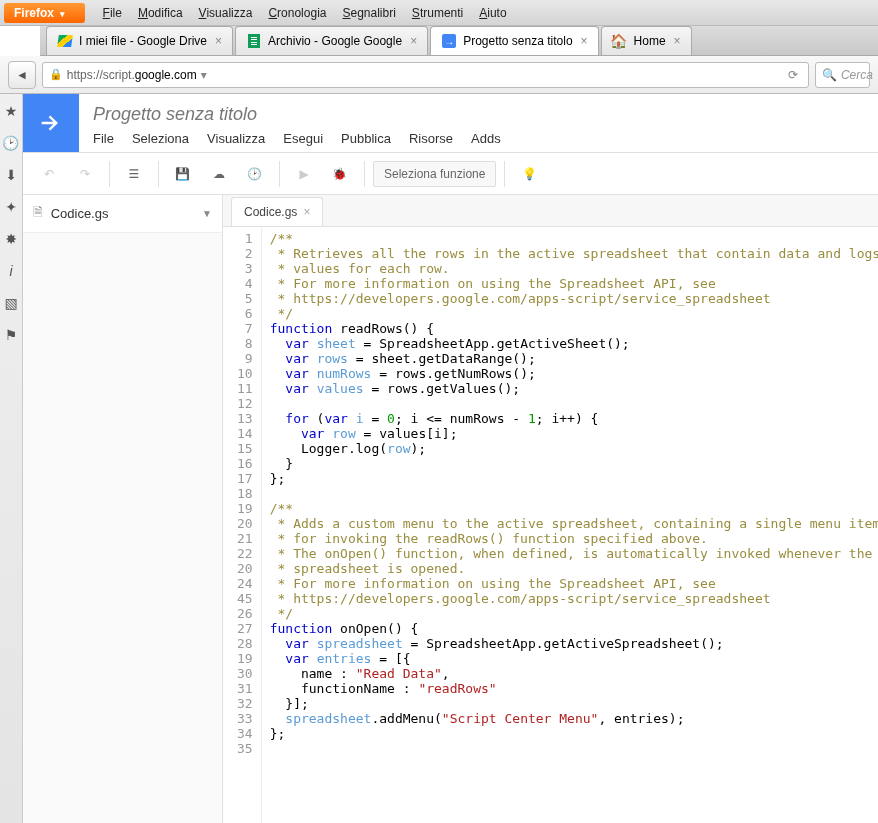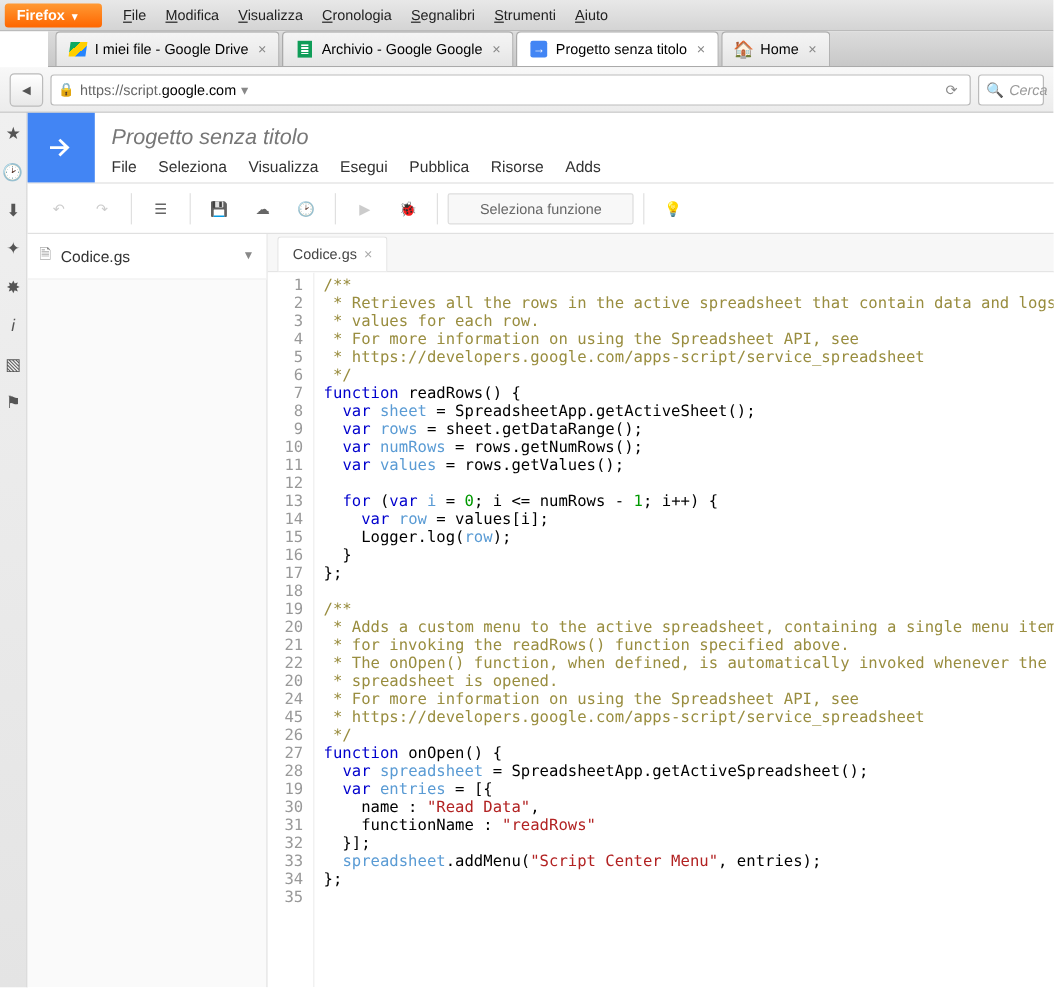--- a/index.html
+++ b/index.html
@@ -40,21 +40,21 @@
 .gas-logo svg { fill:#fff;}
 .gas-titlearea { padding: 10px 14px 6px; }
 .gas-title { font-size: 18px; color: #777; font-style: italic; cursor:pointer; }
 .gas-menus { display: flex; gap: 18px; margin-top: 6px; font-size: 13px; color: #333; }
 .gas-menus span { cursor: pointer; }
 
 .gas-toolbar { height: 42px; border-bottom: 1px solid #e0e0e0; display: flex; align-items: center; padding: 0 10px; gap: 4px; }
 .tbtn { width: 32px; height: 30px; display:flex; align-items:center; justify-content:center; color:#666; cursor:pointer; border-radius:2px;}
 .tbtn.disabled{ color:#ccc;}
 .tsep { width:1px; height:26px; background:#e0e0e0; margin:0 4px;}
-.tselect { border:1px solid #ddd; padding:5px 26px; font-size:12px; color:#666; background:#f8f8f8; cursor:pointer; border-radius:2px;}
+.tselect { border:1px solid #ddd; padding:5px 10px; font-size:12px; color:#666; background:#f8f8f8; cursor:pointer; border-radius:2px;}
 
 .gas-body { flex:1; display:flex; overflow:hidden;}
 .gas-files { width:200px; border-right:1px solid #e0e0e0; background:#fafafa; }
 .file-item { display:flex; align-items:center; padding:8px 10px; font-size:13px; color:#333; cursor:pointer; background:#fff; border-bottom:1px solid #eee;}
 .file-item .ficon{ margin-right:8px; color:#888; font-size:12px;}
 .file-item .caret{ margin-left:auto; color:#888; font-size:10px;}
 
 .gas-editor { flex:1; display:flex; flex-direction:column; overflow:hidden;}
 .editor-tabs { height:32px; display:flex; align-items:flex-end; padding-left:8px; border-bottom:1px solid #e0e0e0; background:#f7f7f7;}
 .etab { padding:7px 12px; border:1px solid #e0e0e0; border-bottom:none; background:#fff; font-size:12px; color:#444; border-radius:3px 3px 0 0; display:flex; align-items:center; gap:6px; cursor:pointer;}

